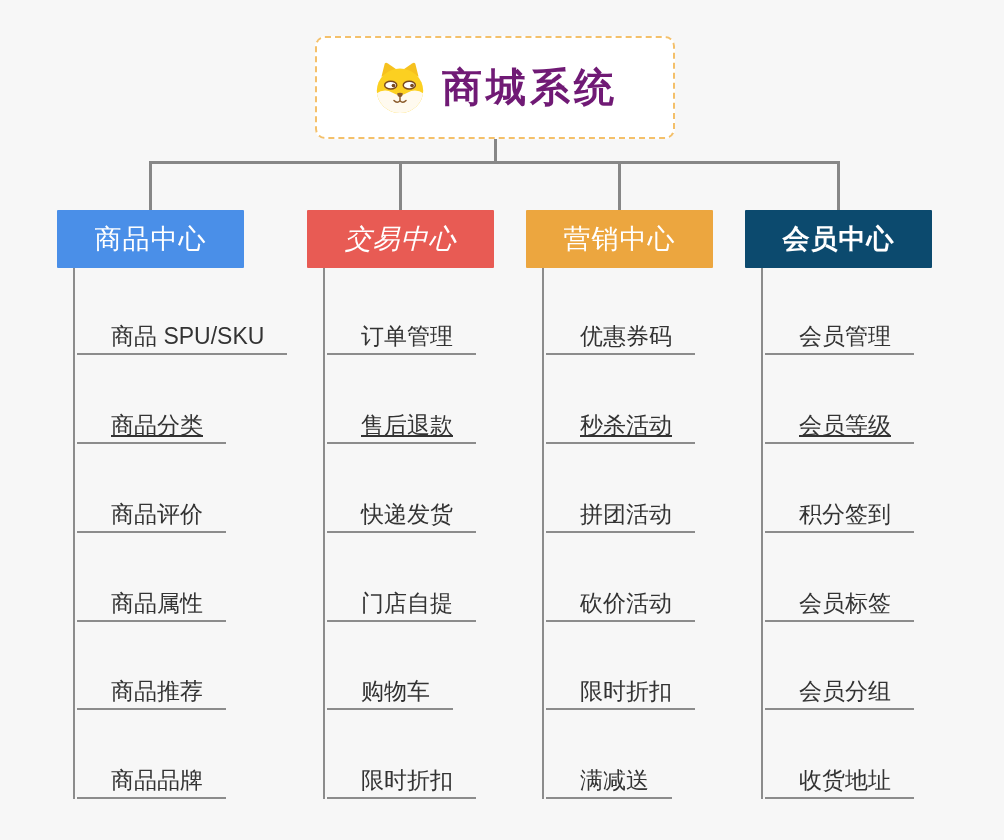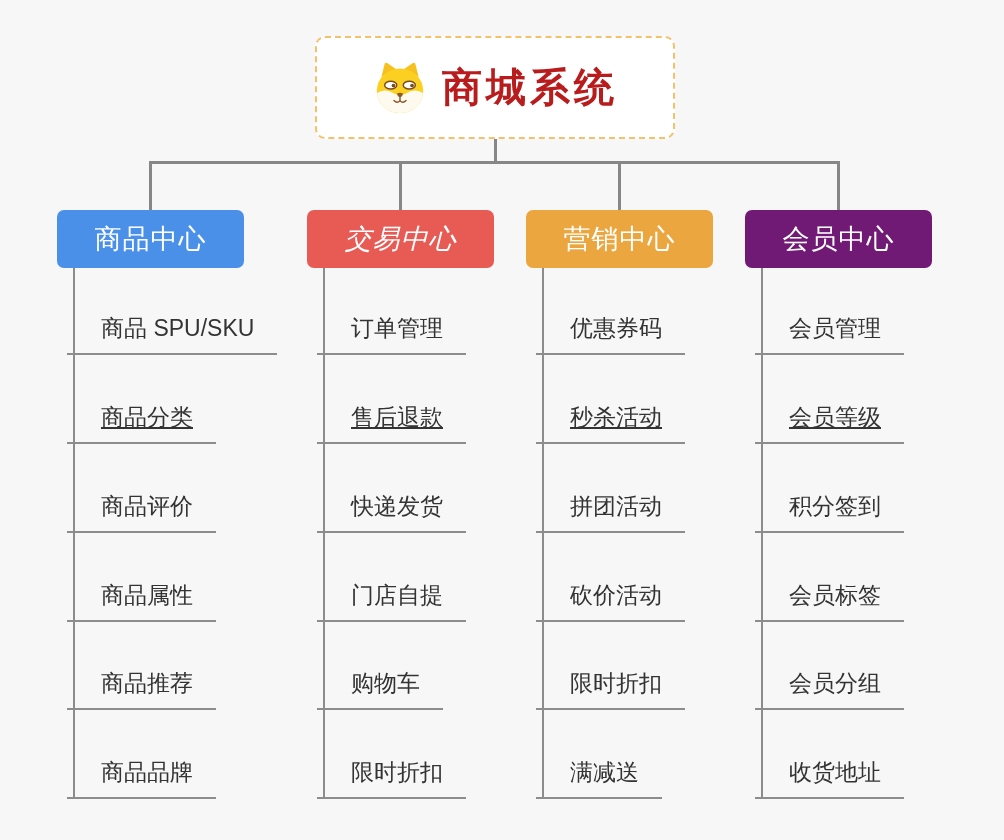--- a/index.html
+++ b/index.html
@@ -19,29 +19,29 @@
   .line{position:absolute;background:#878787;}
   .root-stub{left:494px;top:139px;width:3px;height:24px;}
   .bus{left:149px;top:161px;width:691px;height:3px;}
   .drop{top:161px;width:3px;height:49px;}
   .d0{left:149px;} .d1{left:399px;} .d2{left:618px;} .d3{left:837px;}
 
   
   .branch{position:absolute;top:210px;width:187px;}
   .b0{left:57px;} .b1{left:307px;} .b2{left:526px;} .b3{left:745px;}
   .branch-header{
-    width:187px;height:58px;border-radius:7px;box-sizing:border-box;
+    width:187px;height:58px;border-radius:1px;box-sizing:border-box;
     display:flex;align-items:center;justify-content:center;
     color:#ffffff;font-size:27px;letter-spacing:1px;text-align:center;
   }
   .trunk{position:absolute;left:16px;top:58px;width:2px;height:531px;background:#8c8c8c;}
   .item{
-    position:absolute;left:10px;transform:translateY(-100%);
+    position:absolute;left:20px;transform:translateY(-100%);
     white-space:nowrap;font-size:23px;color:#333333;
-    padding:0 23px 9px 34px;border-bottom:2px solid #8c8c8c;
+    padding:0 23px 1px 34px;border-bottom:2px solid #8c8c8c;
   }
   .i0{top:145px;} .i1{top:234px;text-decoration:underline;} .i2{top:323px;} .i3{top:412px;} .i4{top:500px;} .i5{top:589px;}
 </style>
 </head>
 <body>
 
 <div class="canvas">
 
   <div class="root-node" style="border-color: rgb(244, 192, 106);">
     <svg class="dog-icon" viewBox="0 0 60 56" aria-hidden="true">
@@ -52,21 +52,21 @@
           <ellipse cx="30" cy="31" rx="25" ry="24"></ellipse>
         </clipPath>
       <path clip-path="url(#headclip)" d="M2 36 Q12 27 22 33 Q30 38 38 33 Q48 27 58 36 L58 56 L2 56 Z" fill="#fffaef"></path>
       <ellipse cx="20" cy="25" rx="6.5" ry="4.2" fill="#ffffff" stroke="#7a4a1f" stroke-width="1.6"></ellipse>
       <ellipse cx="40" cy="25" rx="6.5" ry="4.2" fill="#ffffff" stroke="#7a4a1f" stroke-width="1.6"></ellipse>
       <circle cx="23" cy="25.3" r="2" fill="#7a4a1f"></circle>
       <circle cx="43" cy="25.3" r="2" fill="#7a4a1f"></circle>
       <path d="M26.8 34 Q30 32 33.2 34 Q33.2 37 30 38.5 Q26.8 37 26.8 34 Z" fill="#8a5a2a"></path>
       <path d="M30 38.5 L30 42 M23.5 41.5 Q27 45 30 41.8 Q33 45 36.5 41.5" stroke="#8a5a2a" fill="none" stroke-width="1.6" stroke-linecap="round"></path>
     </svg>
-    <span class="root-title" style="color: #b91c1c;">商城系统</span>
+    <span class="root-title" style="color: #701a75;">商城系统</span>
   </div>
 
   <div class="line root-stub"></div>
   <div class="line bus"></div>
   <div class="line drop d0"></div>
   <div class="line drop d1"></div>
   <div class="line drop d2"></div>
   <div class="line drop d3"></div>
 
   <div class="branch b0">
@@ -96,21 +96,21 @@
     <div class="trunk"></div>
     <div class="item i0">优惠券码</div>
     <div class="item i1">秒杀活动</div>
     <div class="item i2">拼团活动</div>
     <div class="item i3">砍价活动</div>
     <div class="item i4">限时折扣</div>
     <div class="item i5">满减送</div>
   </div>
 
   <div class="branch b3">
-    <div class="branch-header" style="background-color: #701a75;">会员中心</div>
+    <div class="branch-header" style="background-color: #0c4a6e; font-weight: bold;">会员中心</div>
     <div class="trunk"></div>
     <div class="item i0">会员管理</div>
     <div class="item i1">会员等级</div>
     <div class="item i2">积分签到</div>
     <div class="item i3">会员标签</div>
     <div class="item i4">会员分组</div>
     <div class="item i5">收货地址</div>
   </div>
 
 </div>

